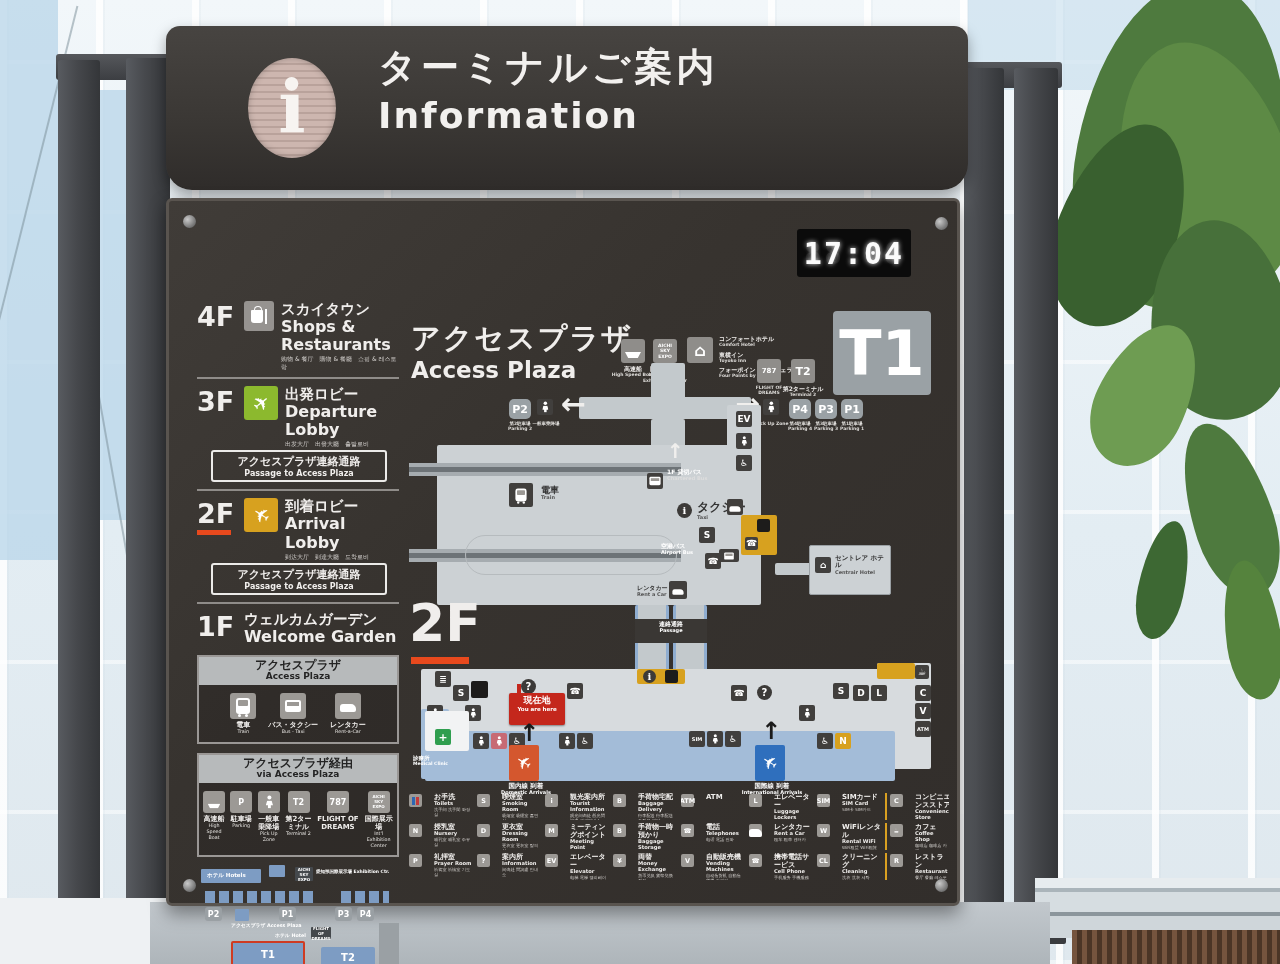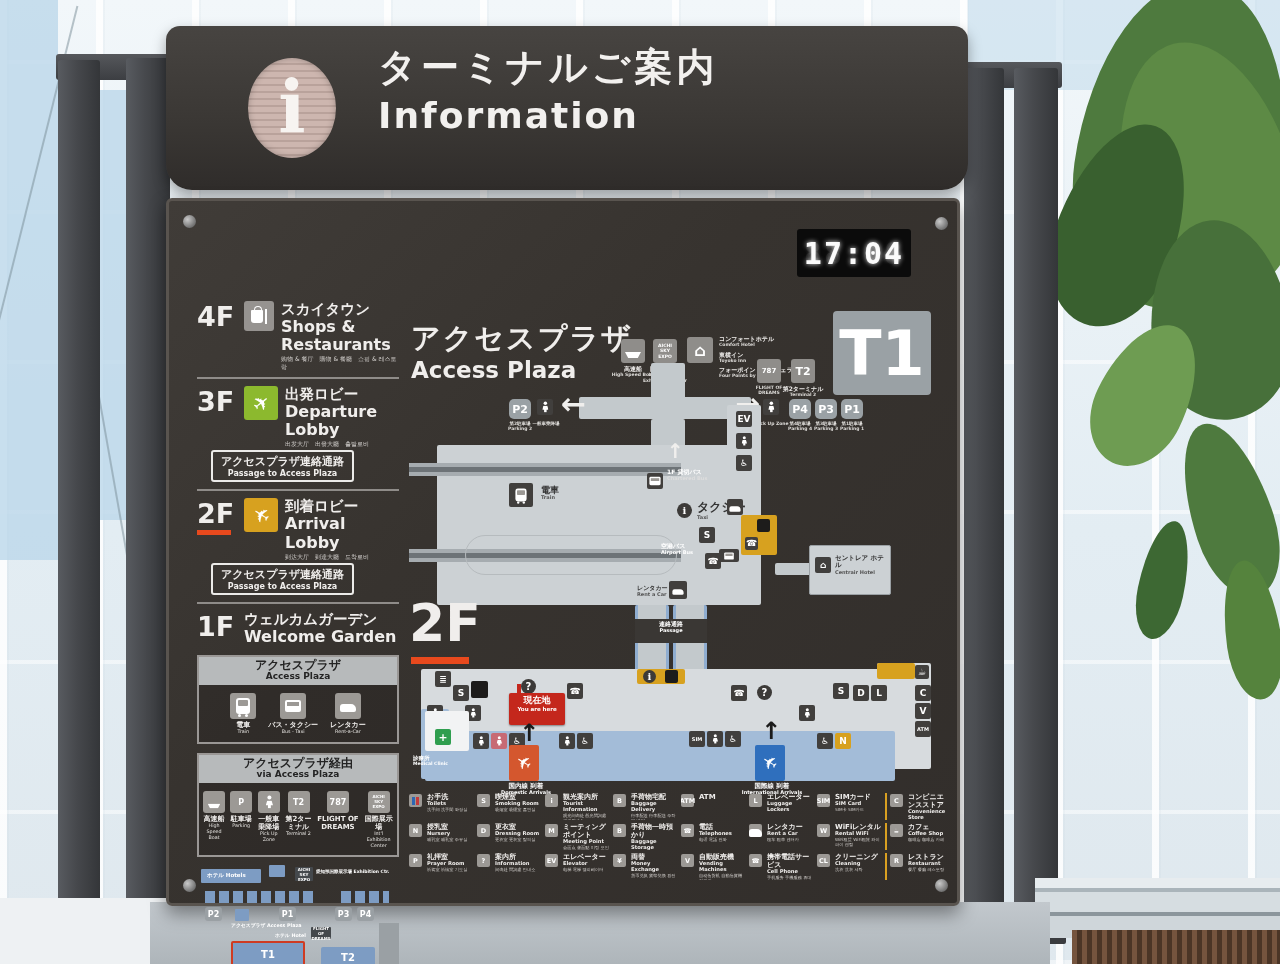--- a/index.html
+++ b/index.html
@@ -58,21 +58,21 @@
   .fitems{flex:1;display:flex;flex-direction:column;gap:7px;}
   .ditem{display:flex;gap:7px;align-items:flex-start;}
   .di-ic{flex:none;width:30px;height:30px;background:#969390;border-radius:3px;position:relative;
     display:flex;align-items:center;justify-content:center;color:#fff;}
   .di-ic.green{background:#8cb92e;width:34px;height:34px;}
   .di-ic.amber{background:#d7a11f;width:34px;height:34px;}
   .di-jp{font-size:14.5px;font-weight:bold;line-height:1.15;}
   .di-en{font-size:16px;font-weight:bold;line-height:1.15;}
   .di-sub{font-size:6px;color:#cfccc9;line-height:1.2;margin-top:1px;}
   .divider{border:none;border-top:2px solid #8f8c89;margin:7px 0;}
-  .passage{border:2px solid #ecebe9;border-radius:3px;margin:2px 0 4px 14px;width:143px;text-align:center;padding:2px 0;}
+  .passage{border:2px solid #ecebe9;border-radius:3px;margin:2px 0 4px 14px;width:176px;text-align:center;padding:2px 0;}
   .pa-jp{font-size:11px;font-weight:bold;}
   .pa-en{font-size:8px;font-weight:bold;}
   .sbox{border:2px solid #9a9795;margin-top:9px;background:rgba(0,0,0,.12);}
   .band{background:#b7babb;color:#242424;text-align:center;padding:2px 0 3px;}
   .band-jp{font-size:12px;font-weight:bold;line-height:1.1;}
   .band-en{font-size:9px;font-weight:bold;line-height:1.1;}
   .bicons{display:flex;justify-content:center;gap:12px;padding:8px 4px 7px;}
   .bicons.tight{gap:5px;}
   .bitem{text-align:center;}
   .b-ic{margin:0 auto;background:#9c9995;border-radius:3px;color:#fff;display:flex;align-items:center;justify-content:center;
@@ -157,21 +157,21 @@
   .avicon .plane{font-size:18px;}
   .cross{position:absolute;width:16px;height:16px;background:#2f9e4f;color:#fff;display:flex;align-items:center;justify-content:center;
     font-size:12px;font-weight:bold;border-radius:2px;}
   .icirc{position:absolute;width:15px;height:15px;border-radius:50%;background:#3c3a38;color:#fff;font-family:"DejaVu Serif",serif;
     font-size:10px;font-weight:bold;display:flex;align-items:center;justify-content:center;}
   .qcirc{position:absolute;width:15px;height:15px;border-radius:50%;background:#3c3a38;color:#fff;
     font-size:10px;font-weight:bold;display:flex;align-items:center;justify-content:center;}
   
   .legend{position:absolute;left:0;top:480px;width:540px;display:grid;grid-template-columns:repeat(8,1fr);
     grid-auto-rows:27px;column-gap:4px;row-gap:3px;}
-  .lg-cell{display:flex;gap:5px;align-items:flex-start;overflow:hidden;}
+  .lg-cell{display:flex;gap:12px;align-items:flex-start;overflow:hidden;}
   .lg-cell.sep{border-left:2px solid #d9a021;padding-left:3px;}
   .lg-ic{flex:none;width:13px;height:13px;background:#9c9995;border-radius:2px;color:#fff;font-size:6.5px;font-weight:bold;
     display:flex;align-items:center;justify-content:center;margin-top:1px;}
   .lg-ic.wc{background:#9c9995;gap:1px;}
   .lg-ic.wc .m{width:3px;height:8px;background:#2d66b2;}
   .lg-ic.wc .f{width:3px;height:8px;background:#c43a3a;}
   .lg-jp{font-size:7px;font-weight:bold;line-height:1.15;}
   .lg-en{font-size:5.2px;font-weight:bold;line-height:1.15;}
   .lg-sub{font-size:4.2px;color:#cfccc9;line-height:1.2;}
 </style>

